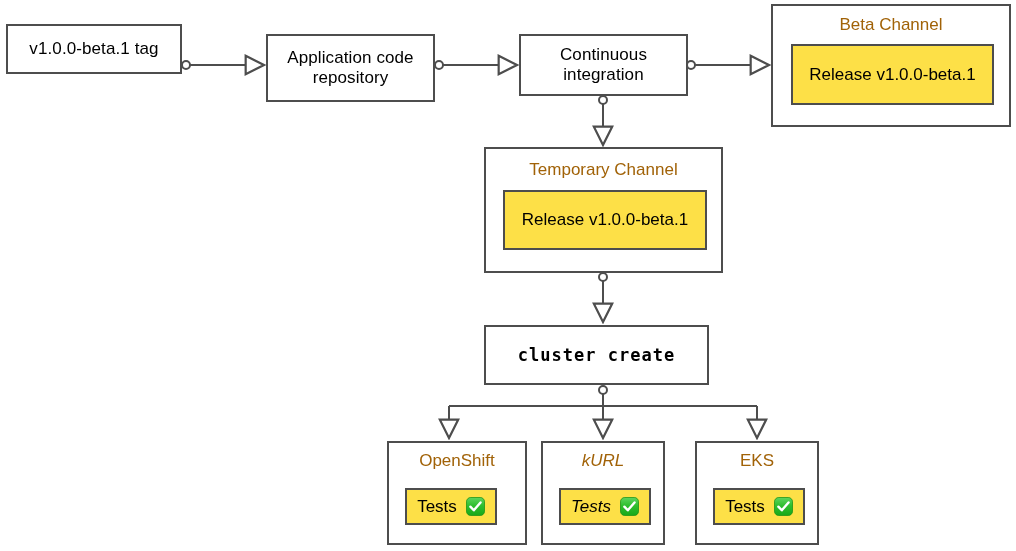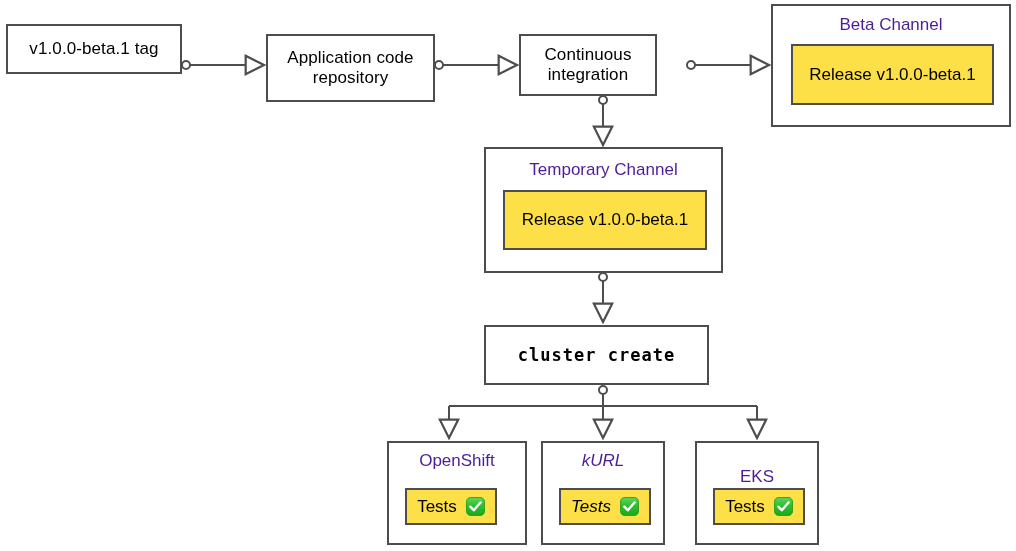--- a/index.html
+++ b/index.html
@@ -48,21 +48,21 @@
     border: 2px solid #4d4d4d;
     background: #ffffff;
     z-index: 5;
   }
   .group-title {
     position: absolute;
     left: 0;
     right: 0;
     text-align: center;
     font-size: 17px;
-    color: #4c1d95;
+    color: #a16207;
     line-height: 1.1;
   }
   .inner-box {
     position: absolute;
     box-sizing: border-box;
     border: 2px solid #4d4d4d;
     background: #fde047;
     display: flex;
     align-items: center;
     justify-content: center;
@@ -151,21 +151,21 @@
     <span>v1.0.0-beta.1 tag</span>
   </div>
 
   <div class="node" style="left:266px; top:34px; width:169px; height:68px;">
     <span>
       <span>Application code</span><br>
       <span>repository</span>
     </span>
   </div>
 
-  <div class="node" style="left:519px; top:34px; width:138px; height:62px;">
+  <div class="node" style="left:519px; top:34px; width:169px; height:62px;">
     <span>
       <span>Continuous</span><br>
       <span>integration</span>
     </span>
   </div>
 
   <div class="group" style="left:771px; top:4px; width:240px; height:123px;">
     <div class="group-title" style="top:10px;">Beta Channel</div>
     <div class="inner-box" style="left:18px; top:38px; width:203px; height:61px;">
       <span>Release v1.0.0-beta.1</span>
@@ -217,21 +217,21 @@
             </linearGradient>
           </defs>
           <rect x="0.5" y="0.5" width="19" height="19" rx="4.5" fill="url(#cg2)" stroke="#169016" stroke-width="0.8"></rect>
           <path d="M4.6,10.2 L8.2,14.0 L15.3,5.7" fill="none" stroke="#ffffff" stroke-width="2.5" stroke-linecap="round" stroke-linejoin="round"></path>
         </svg>
       </span>
     </div>
   </div>
 
   <div class="group" style="left:695px; top:441px; width:124px; height:104px;">
-    <div class="group-title" style="top:25px;">EKS</div>
+    <div class="group-title" style="top:9px;">EKS</div>
     <div class="inner-box" style="left:16px; top:45px; width:92px; height:37px;">
       <span class="tests-label">Tests</span>
       <span class="check-icon">
         <svg viewBox="0 0 20 20" width="19" height="19" xmlns="http://www.w3.org/2000/svg">
           <defs>
             <linearGradient id="cg3" x1="0" y1="0" x2="0" y2="1">
               <stop offset="0" stop-color="#5fd45f"></stop>
               <stop offset="0.45" stop-color="#2fbf2f"></stop>
               <stop offset="1" stop-color="#18a818"></stop>
             </linearGradient>

